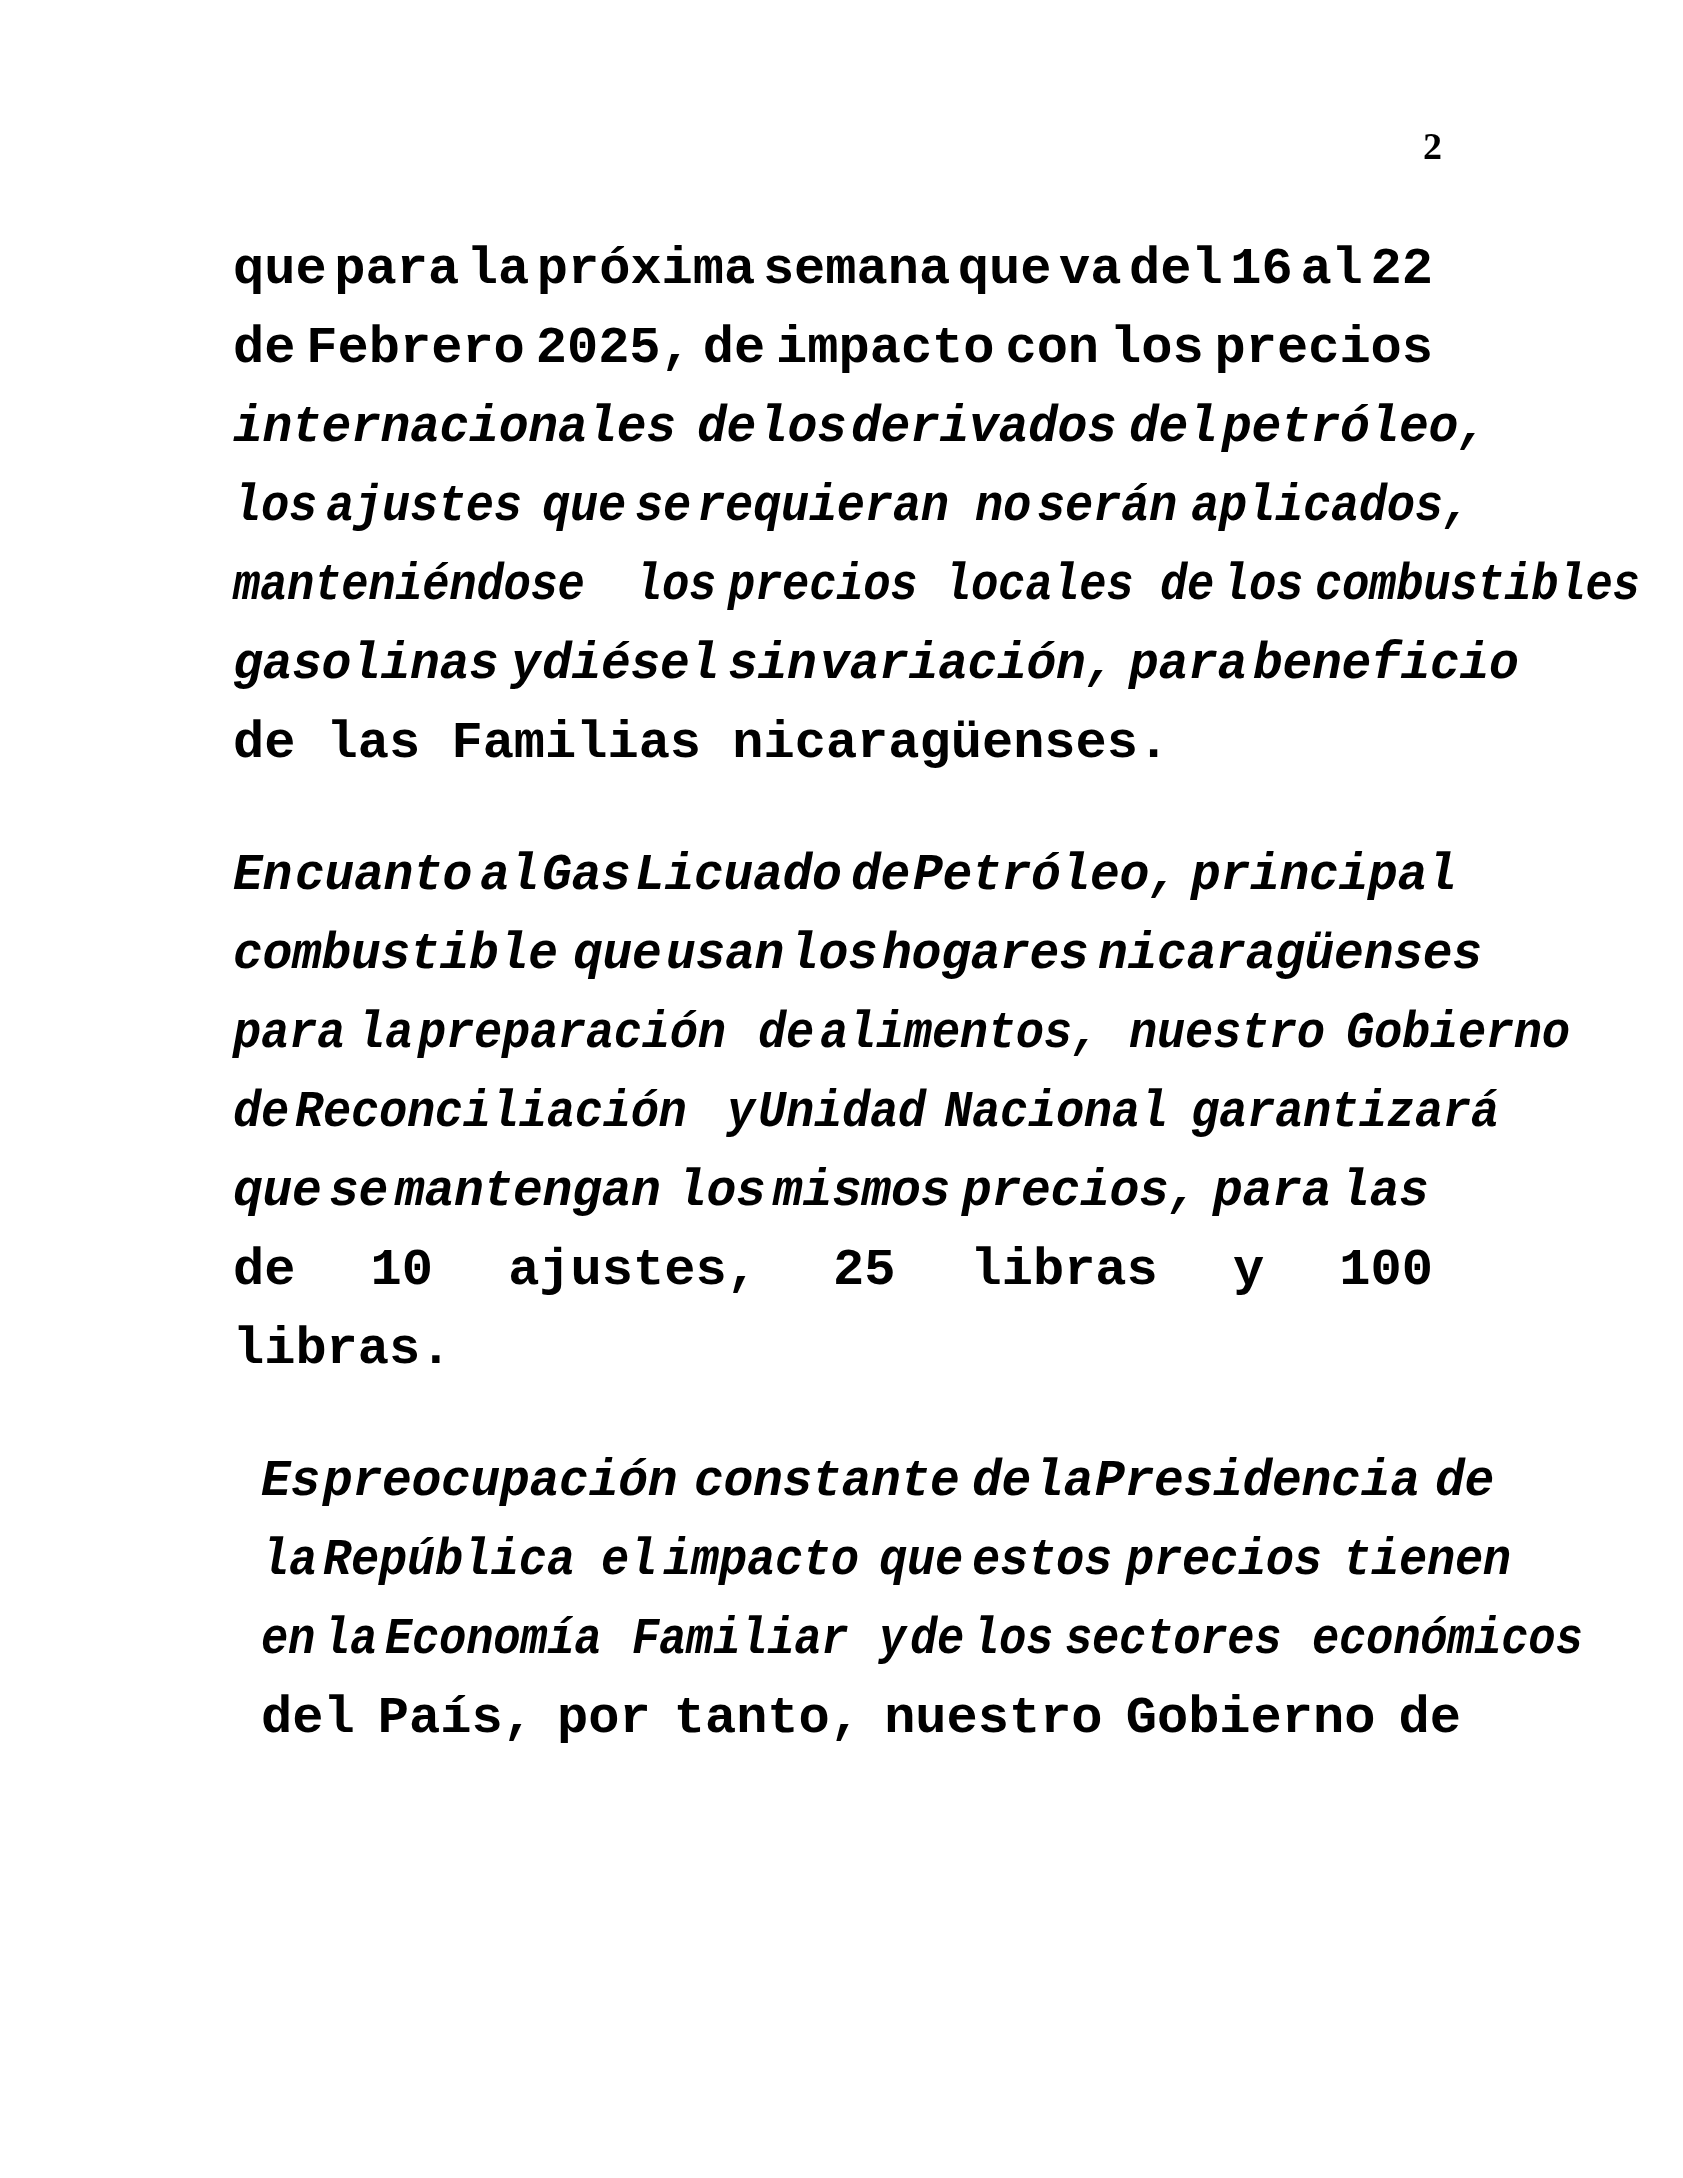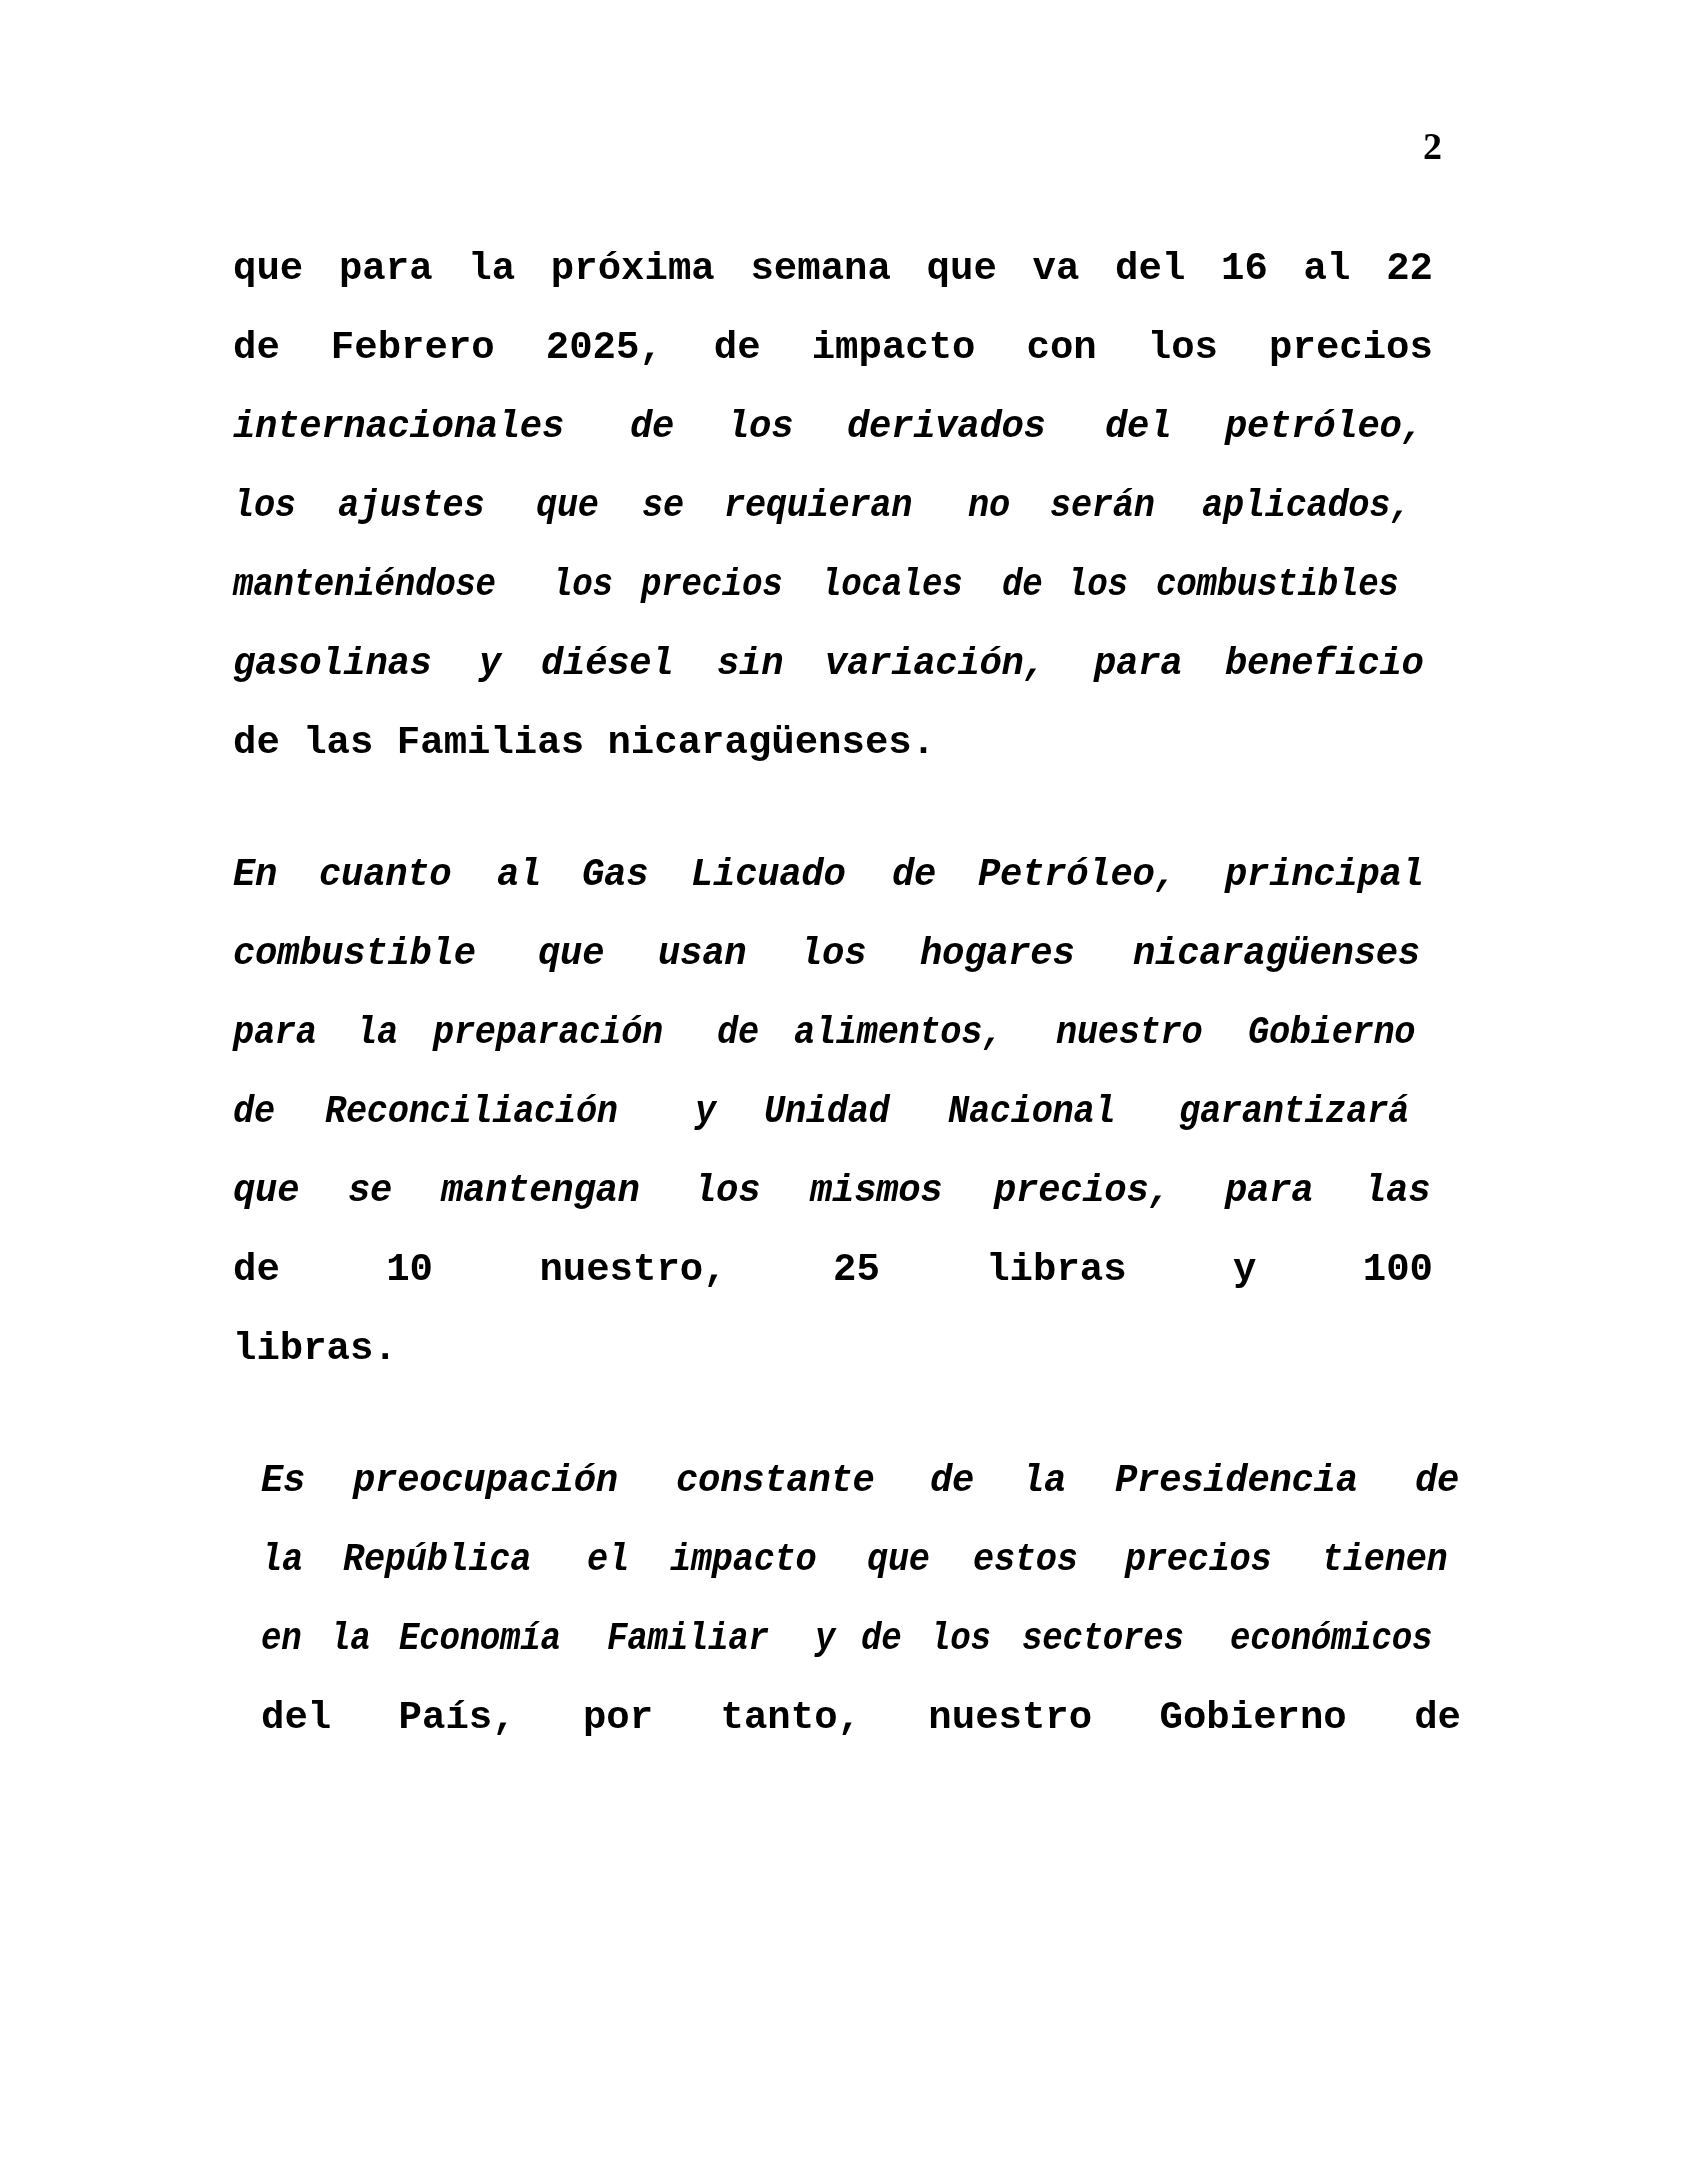--- a/index.html
+++ b/index.html
@@ -46,21 +46,21 @@
     margin-bottom: 0;
     margin-left: 28px;
   }
 
   
   .line {
     display: block;
     width: 1200px;
     height: 79px;
     line-height: 79px;
-    font-size: 39px;
+    font-size: 52px;
     font-weight: bold;
     white-space: nowrap;
     color: #000000;
   }
 
   
   .line.just {
     display: flex;
     justify-content: space-between;
   }
@@ -194,21 +194,21 @@
           <span class="w">mantengan</span>
           <span class="w">los</span>
           <span class="w">mismos</span>
           <span class="w">precios,</span>
           <span class="w">para</span>
           <span class="w">las</span>
         </div>
         <div class="line just">
           <span class="w">de</span>
           <span class="w">10</span>
-          <span class="w">nuestro,</span>
+          <span class="w">ajustes,</span>
           <span class="w">25</span>
           <span class="w">libras</span>
           <span class="w">y</span>
           <span class="w">100</span>
         </div>
         <div class="line flush">libras.</div>
       </div>
       <div class="paragraph">
         <div class="line just sq-1">
           <span class="w">Es</span>

